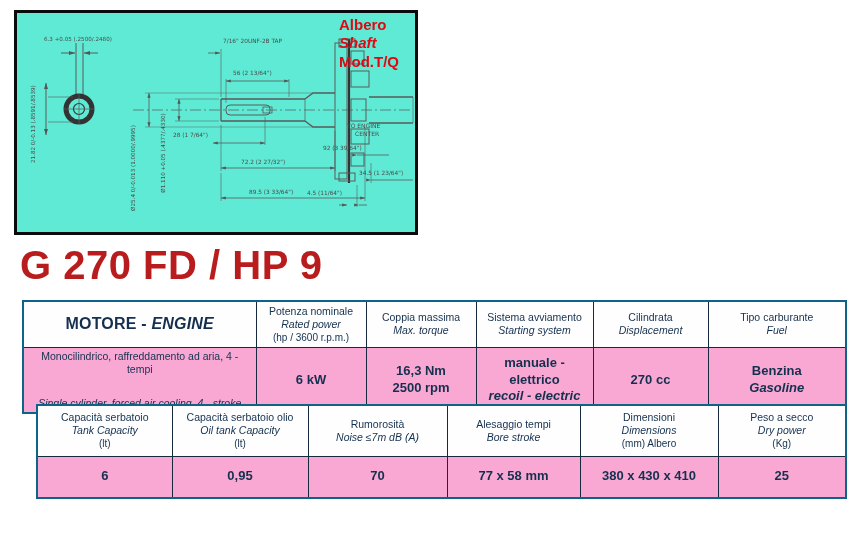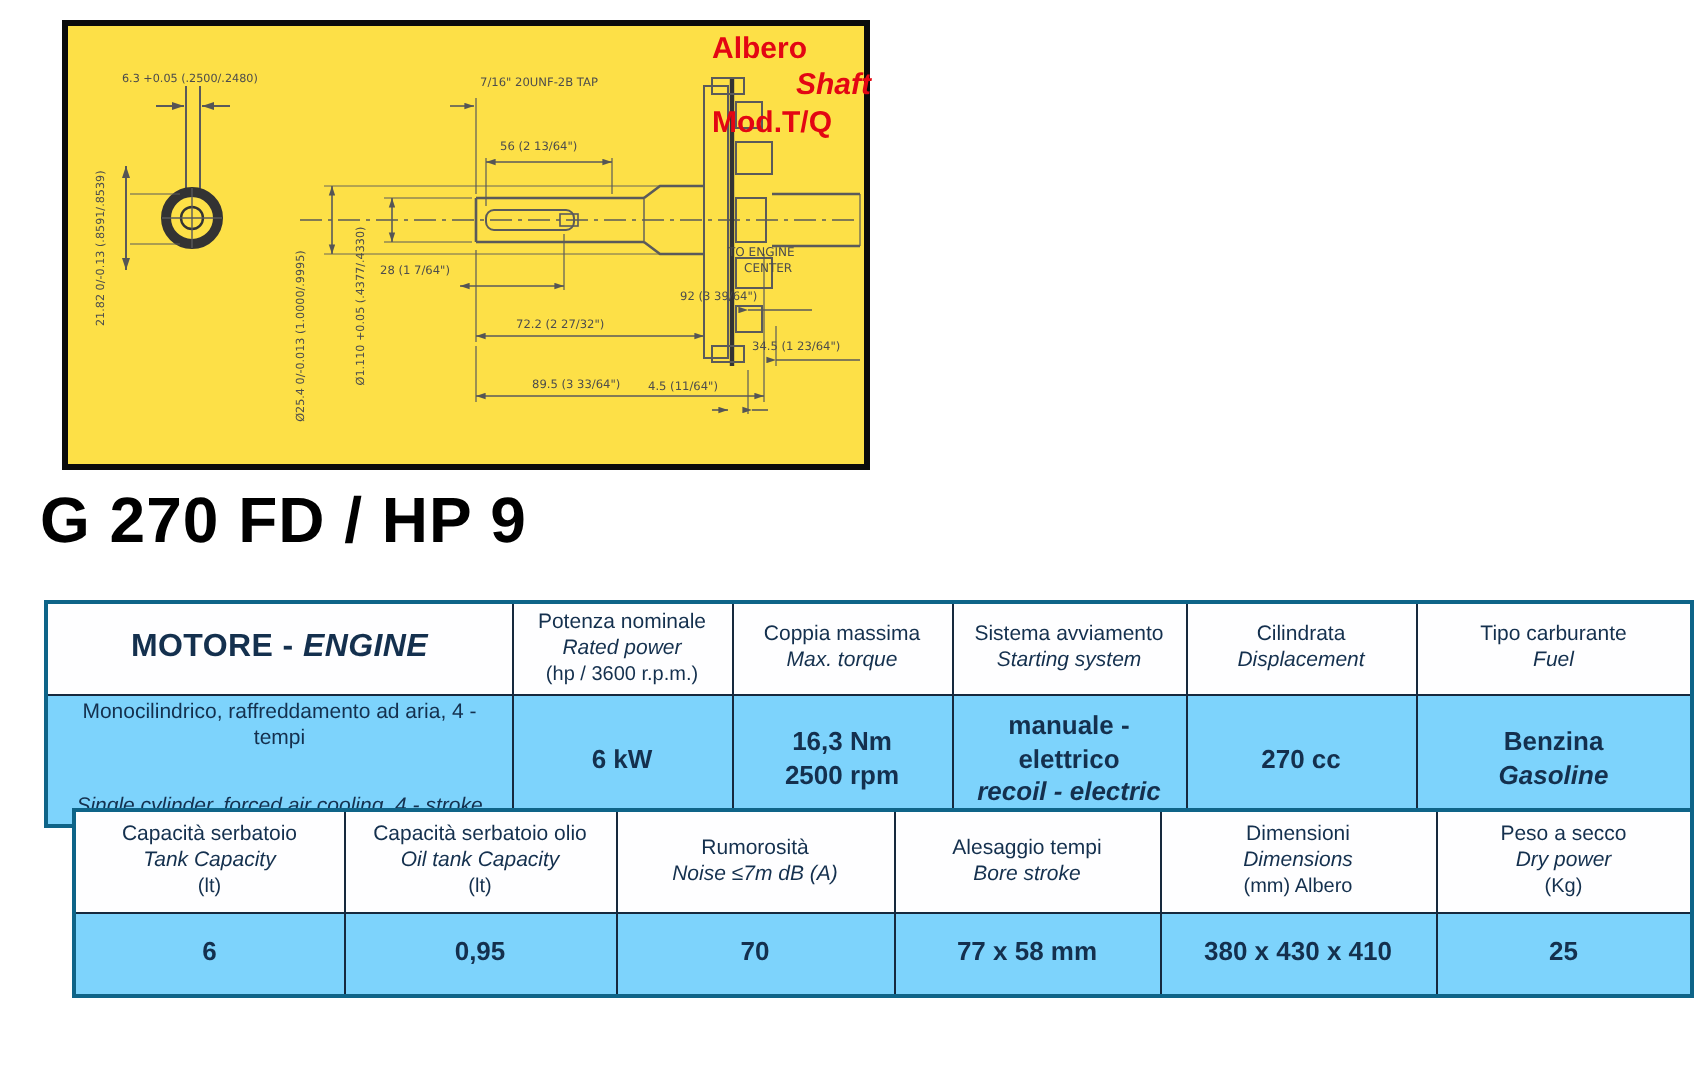--- a/index.html
+++ b/index.html
@@ -4,48 +4,48 @@
 <style>
   html,body{margin:0;padding:0;}
   body{
     width:853px;height:533px;background:#ffffff;position:relative;overflow:hidden;
     font-family:"Liberation Sans",sans-serif;color:#14304e;
   }
   .abs{position:absolute;}
 
   
   .drawing-box{
-    left:31px;top:10px;width:398px;height:219px;
-    border:3px solid #0b0b0b;background:#fde047;
+    left:14px;top:10px;width:398px;height:219px;
+    border:3px solid #0b0b0b;background:#5eead4;
   }
   .red-label{
     position:absolute;left:322px;top:3px;
     color:#e30613;font-weight:bold;font-size:15px;line-height:1.22;
   }
-  .red-label .shaft-line{font-style:italic;padding-left:42px;}
+  .red-label .shaft-line{font-style:italic;}
 
   
   .page-title{
-    left:20px;top:243px;font-size:32px;font-weight:bold;color:#000000;
+    left:20px;top:243px;font-size:40px;font-weight:bold;color:#b91c1c;
     letter-spacing:0.5px;line-height:1.1;
   }
 
   
   table.spec{
     position:absolute;border-collapse:collapse;table-layout:fixed;
     border:2px solid #0e6488;background:#ffffff;
   }
   table.spec td{
     border:1.5px solid #16293e;text-align:center;vertical-align:middle;
     padding:2px 4px;color:#14304e;overflow:hidden;
   }
   #engine-table{left:22px;top:300px;width:823px;}
   #spec-table2{left:36px;top:404px;width:809px;}
   tr.hdr td{background:#fefeff;}
-  tr.val-row td{background:#7dd3fc;}
+  tr.val-row td{background:#f9a8d4;}
   #engine-table tr.hdr{height:46px;}
   #engine-table tr.val-row{height:48px;}
   #spec-table2 tr.hdr{height:51px;}
   #spec-table2 tr.val-row{height:42px;}
 
   .motore{font-size:16px;font-weight:bold;letter-spacing:0.2px;}
   .motore .en{font-style:italic;}
   .h-l1{font-size:10.5px;line-height:1.25;}
   .h-l2{font-size:10.5px;line-height:1.25;font-style:italic;}
   .h-l3{font-size:10px;line-height:1.3;}

